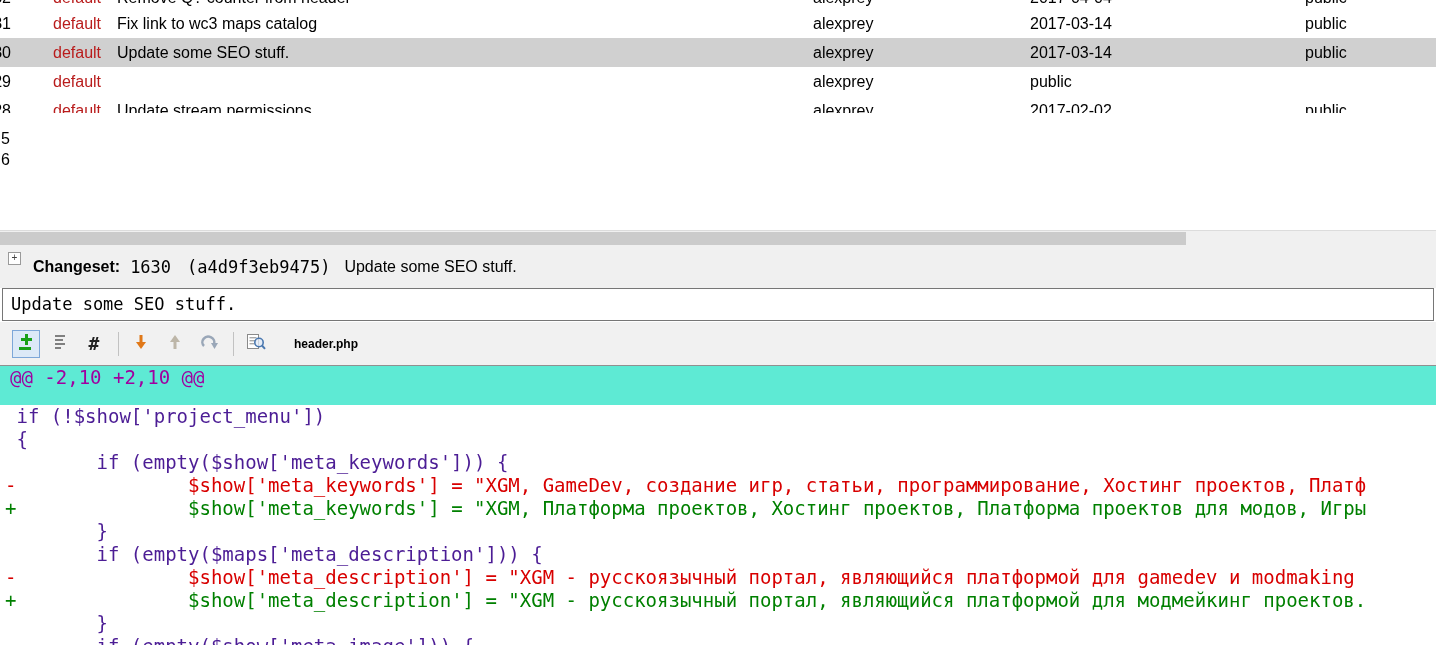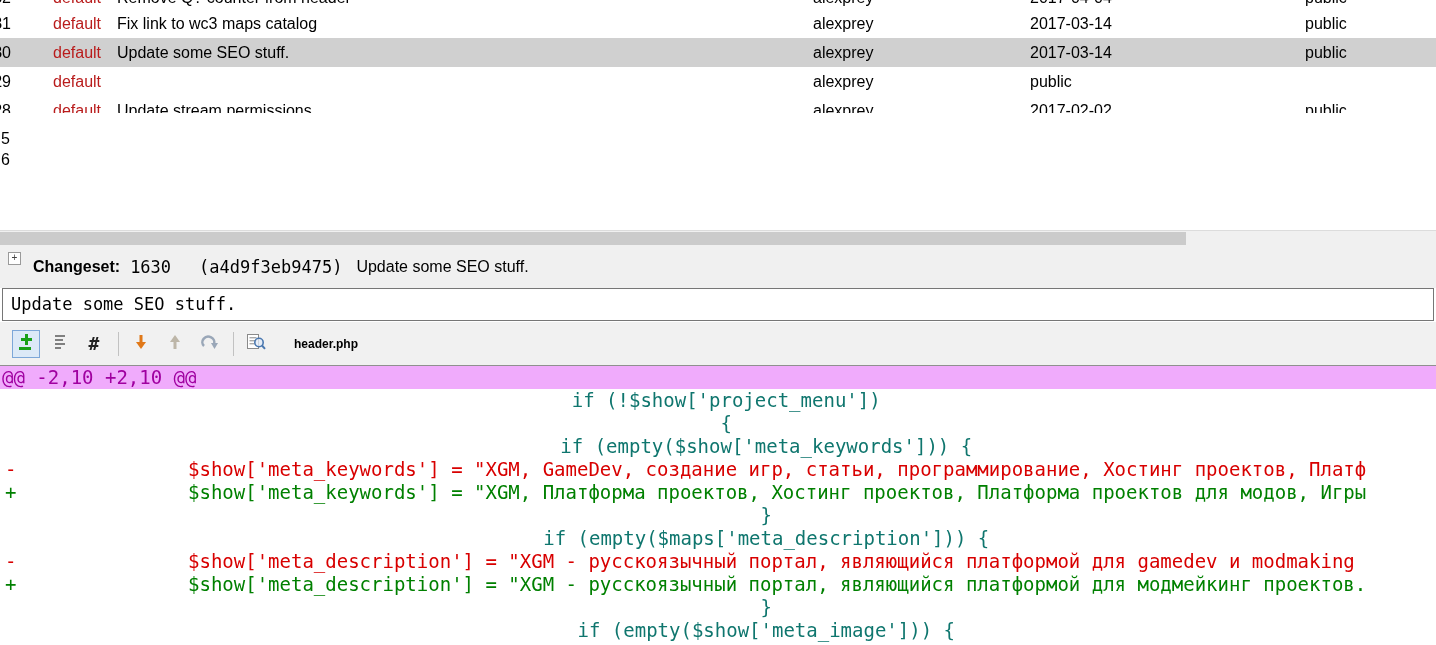--- a/index.html
+++ b/index.html
@@ -33,21 +33,21 @@
 
   
   .cs-header { position:absolute; top:245px; left:0; width:1436px; height:43px;
              background:#f0f0f0; display:flex; align-items:center;
              box-sizing:border-box; padding-left:8px; font-size:16px; }
   .expander { width:11px; height:11px; border:1px solid #9a9a9a; background:#fff;
              font-size:10px; line-height:9px; text-align:center; color:#444;
              align-self:flex-start; margin-top:7px; margin-right:12px; }
   .cs-label { font-weight:bold; }
   .cs-mono  { font-family:"DejaVu Sans Mono", monospace; font-size:17px; margin-left:10px; }
-  .cs-hash  { font-family:"DejaVu Sans Mono", monospace; font-size:17px; margin-left:28px; }
+  .cs-hash  { font-family:"DejaVu Sans Mono", monospace; font-size:17px; margin-left:16px; }
   .cs-summary { margin-left:14px; }
 
   
   .msg-box { position:absolute; top:288px; left:2px; width:1432px; height:33px;
              border:1px solid #767676; box-sizing:border-box; background:#fff;
              font-family:"DejaVu Sans Mono", monospace; font-size:17px;
              line-height:30px; padding-left:8px; white-space:pre; overflow:hidden; }
 
   
   .toolbar { position:absolute; top:322px; left:0; width:1436px; height:43px;
@@ -58,25 +58,25 @@
   .tbtn.active { background:#dce9f7; border:1px solid #7da7d8; }
   .sep { width:1px; height:24px; background:#c2c2c2; margin:0 8px 0 4px; }
   .hash-glyph { font-size:18px; font-weight:bold; color:#222;
                 font-family:"DejaVu Sans Mono", monospace; }
   .filename { font-weight:bold; font-size:12px; margin-left:18px; }
 
   
   .diff { position:absolute; top:365px; left:0; width:1436px; height:280px;
           background:#fff; border-top:1px solid #909090; box-sizing:border-box;
           font-family:"DejaVu Sans Mono", monospace; font-size:19px; overflow:hidden; }
-  .hunk { height:23px; line-height:23px; background:#f0abfc; color:#a000a0;
-          padding-left:2px; white-space:pre; }
+  .hunk { height:39px; line-height:23px; background:#5eead4; color:#a000a0;
+          padding-left:10px; white-space:pre; }
   .dl   { height:23px; line-height:23px; padding-left:5px; white-space:pre;
           tab-size:8; -moz-tab-size:8; }
-  .dl.ctx { color:#0f766e;text-align:center; }
+  .dl.ctx { color:#4c1d95; }
   .dl.del { color:#d80000; }
   .dl.add { color:#008000; }
 </style>
 </head>
 <body>
 
 <div class="screen">
 
   <div class="rows">
 

